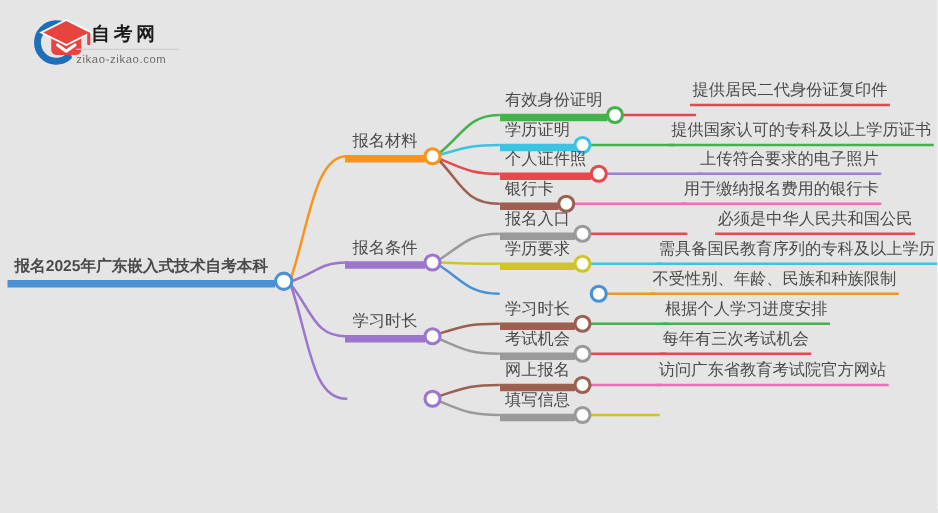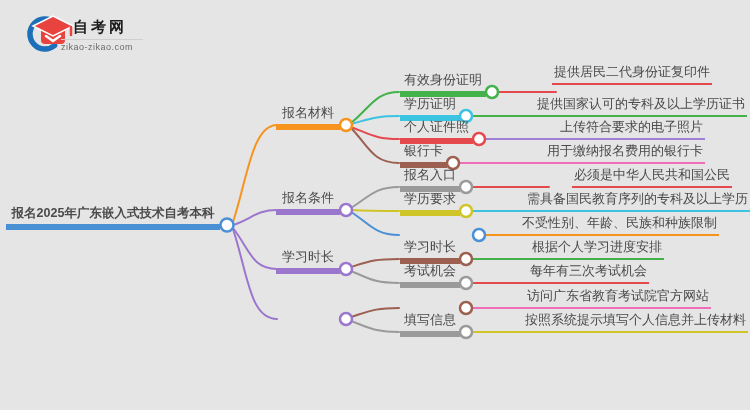--- a/index.html
+++ b/index.html
@@ -102,27 +102,27 @@
   <div class="node" style="left: 400px; top: 96px; width: 60px; border-bottom-color: rgb(59, 195, 226);">学历证明</div>
   <div class="node" style="left: 400px; top: 119px; width: 73px; border-bottom-color: rgb(229, 73, 77);">个人证件照</div>
   <div class="node" style="left: 400px; top: 143px; width: 47px; border-bottom-color: rgb(156, 95, 80);">银行卡</div>
 
   <div class="node" style="left: 400px; top: 167px; width: 60px; border-bottom-color: rgb(154, 154, 154);">报名入口</div>
   <div class="node" style="left: 400px; top: 191px; width: 60px; border-bottom-color: rgb(207, 196, 40);">学历要求</div>
 
   <div class="node" style="left: 400px; top: 239px; width: 60px; border-bottom-color: rgb(156, 95, 80);">学习时长</div>
   <div class="node" style="left: 400px; top: 263px; width: 60px; border-bottom-color: rgb(154, 154, 154);">考试机会</div>
 
+  <div class="node" style="left: 400px; top: 288px; width: 60px; border-bottom-color: rgb(156, 95, 80);">网上报名</div>
   <div class="node" style="left: 400px; top: 312px; width: 60px; border-bottom-color: rgb(154, 154, 154);">填写信息</div>
 
   <div class="leaf" style="left: 552px; top: 64px; border-bottom-color: rgb(229, 73, 77);">提供居民二代身份证复印件</div>
   <div class="leaf" style="left: 535px; top: 96px; border-bottom-color: rgb(67, 178, 74);">提供国家认可的专科及以上学历证书</div>
   <div class="leaf" style="left: 558px; top: 119px; border-bottom-color: rgb(160, 127, 214);">上传符合要求的电子照片</div>
   <div class="leaf" style="left: 545px; top: 143px; border-bottom-color: rgb(240, 110, 184);">用于缴纳报名费用的银行卡</div>
   <div class="leaf" style="left: 545px; top: 167px; border-bottom-color: rgb(229, 73, 77); margin-left: 27px;">必须是中华人民共和国公民</div>
   <div class="leaf" style="left: 525px; top: 191px; border-bottom-color: rgb(59, 195, 226);">需具备国民教育序列的专科及以上学历</div>
   <div class="leaf" style="left: 520px; top: 215px; border-bottom-color: rgb(247, 148, 30);">不受性别、年龄、民族和种族限制</div>
   <div class="leaf" style="left: 530px; top: 239px; border-bottom-color: rgb(67, 178, 74);">根据个人学习进度安排</div>
   <div class="leaf" style="left: 528px; top: 263px; border-bottom-color: rgb(229, 73, 77);">每年有三次考试机会</div>
   <div class="leaf" style="left: 525px; top: 288px; border-bottom-color: rgb(240, 110, 184);">访问广东省教育考试院官方网站</div>
-  <div class="leaf" style="left: 523px; top: 312px; border-bottom-color: rgb(207, 196, 40);">按照系统提示填写个人信息并上传材料</div>
 
 </div>
 
 </body></html>

